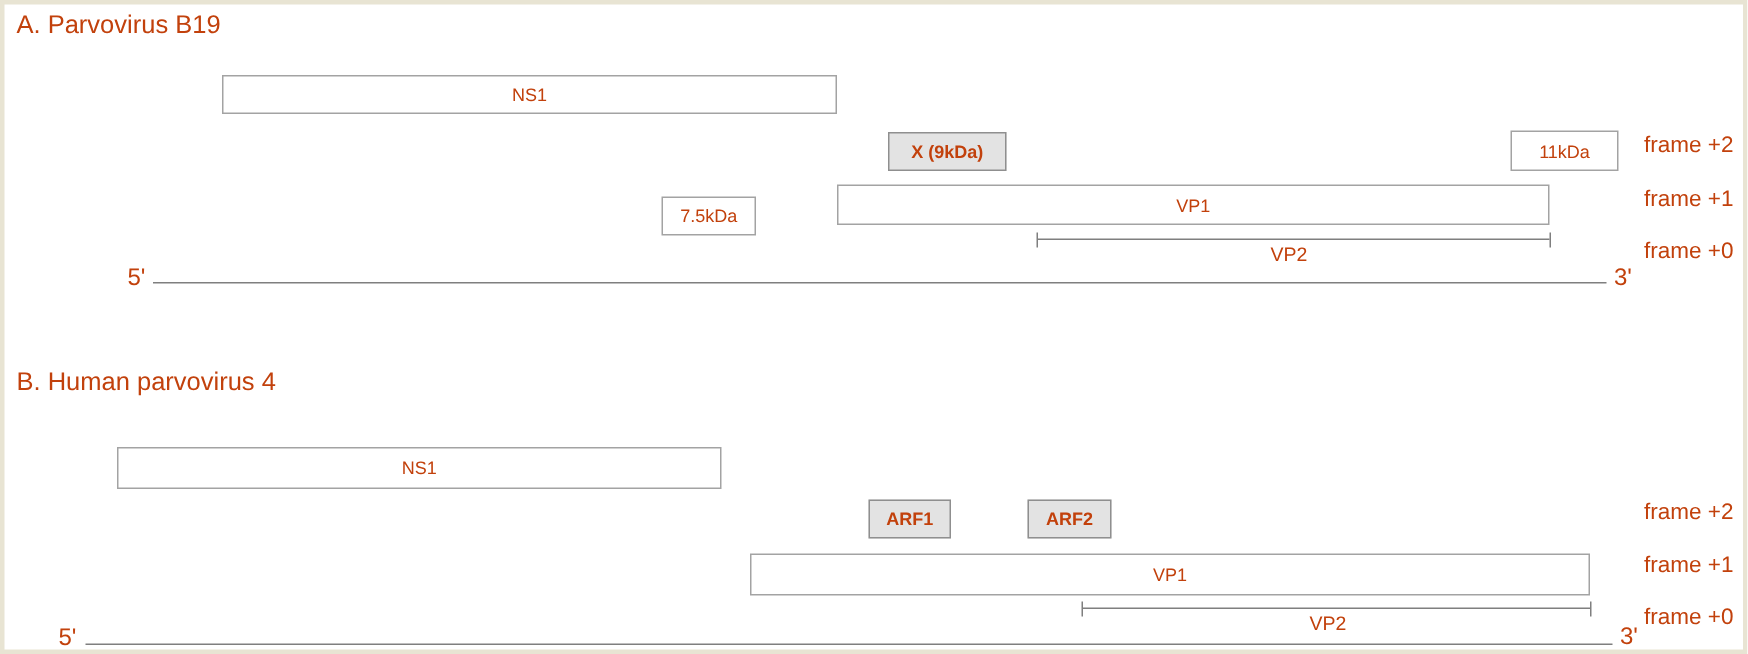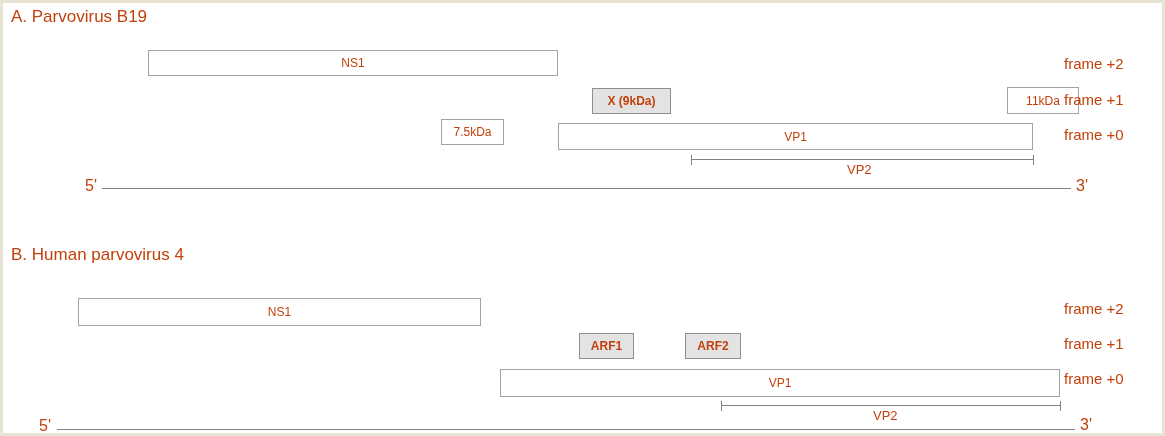--- a/index.html
+++ b/index.html
@@ -29,24 +29,25 @@
     white-space:nowrap;
   }
   .orf.gray{
     background:var(--highlight-fill,#e3e3e3);
     border-color:#8f8f8f;
     font-weight:bold;
     text-align:center;
   }
   .frame-label{
     position:absolute;
-    left:1061px;
+    left:1093px;
     font-size:15px;
     line-height:1.2;
     white-space:nowrap;
+    margin-top:33px;
   }
   .bracket{
     position:absolute;
     height:10px;
     border-left:1px solid var(--line,#7f7f7f);
     border-right:1px solid var(--line,#7f7f7f);
   }
   .bracket i{
     position:absolute;left:0;right:0;top:4px;
     border-top:1px solid var(--line,#7f7f7f);
@@ -75,21 +76,21 @@
 <body>
 
 <div class="fig">
 
   <div>
     <div class="title" style="left:8px;top:4px">A. Parvovirus B19</div>
 
     <div class="orf" style="left:145px;top:47px;width:410px;height:26px">NS1</div>
     <div class="orf gray" style="left:589px;top:85px;width:79px;height:26px">X (9kDa)</div>
     <div class="orf" style="left:1004px;top:84px;width:72px;height:27px">11kDa</div>
-    <div class="orf" style="left:438px;top:116px;width:63px;height:26px">7.5kDa</div>
+    <div class="orf" style="left:438px;top:128px;width:63px;height:26px">7.5kDa</div>
     <div class="orf" style="left:555px;top:120px;width:475px;height:27px">VP1</div>
 
     <div class="frame-label" style="top:52px">frame +2</div>
     <div class="frame-label" style="top:88px">frame +1</div>
     <div class="frame-label" style="top:123px">frame +0</div>
 
     <div class="bracket" style="left:688px;top:152px;width:341px">
         <i></i>
       </div>
     <div class="vp2" style="left:844px;top:159px">VP2</div>

